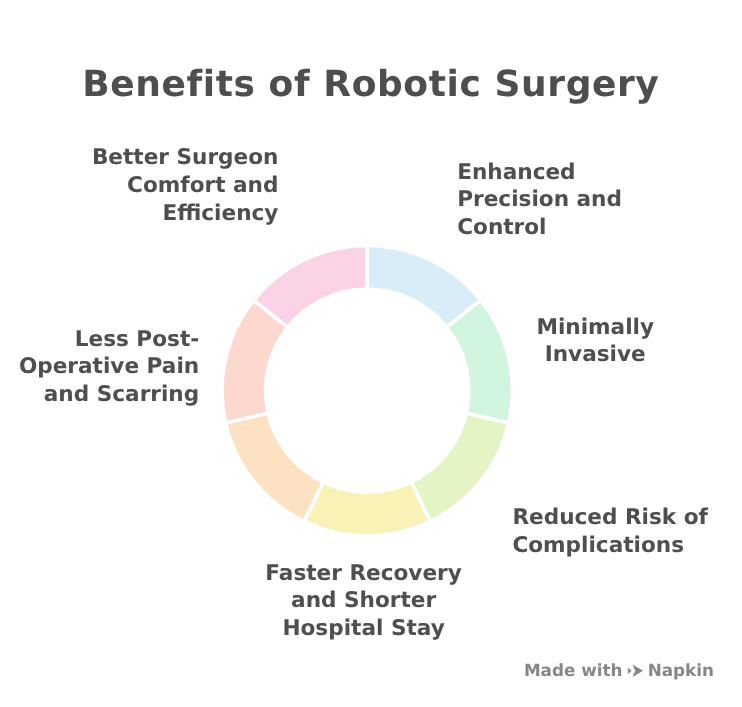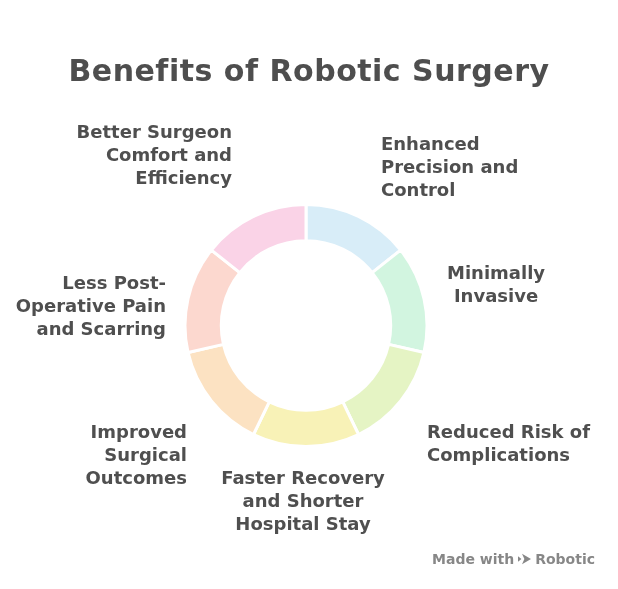--- a/index.html
+++ b/index.html
@@ -83,32 +83,29 @@
   <div class="seg-label label-0">Enhanced
 Precision and
 Control</div>
   <div class="seg-label label-1">Minimally
 Invasive</div>
   <div class="seg-label label-2">Reduced Risk of
 Complications</div>
   <div class="seg-label label-3">Faster Recovery
 and Shorter
 Hospital Stay</div>
-  <div class="seg-label label-4">Improved
-Surgical
-Outcomes</div>
   <div class="seg-label label-5">Less Post-
 Operative Pain
 and Scarring</div>
   <div class="seg-label label-6">Better Surgeon
 Comfort and
 Efficiency</div>
 
   <div class="watermark">
     <span>Made with</span>
     <svg width="13" height="12" viewBox="0 0 13 12">
       <polygon points="0,3.2 3.4,6 0,8.8" fill="#878787"></polygon>
       <polygon points="4,0.8 13,6 4,11.2 6.4,6" fill="#878787"></polygon>
     </svg>
-    <span>Robotic</span>
+    <span>Napkin</span>
   </div>
 
 </div>
 
 </body></html>

